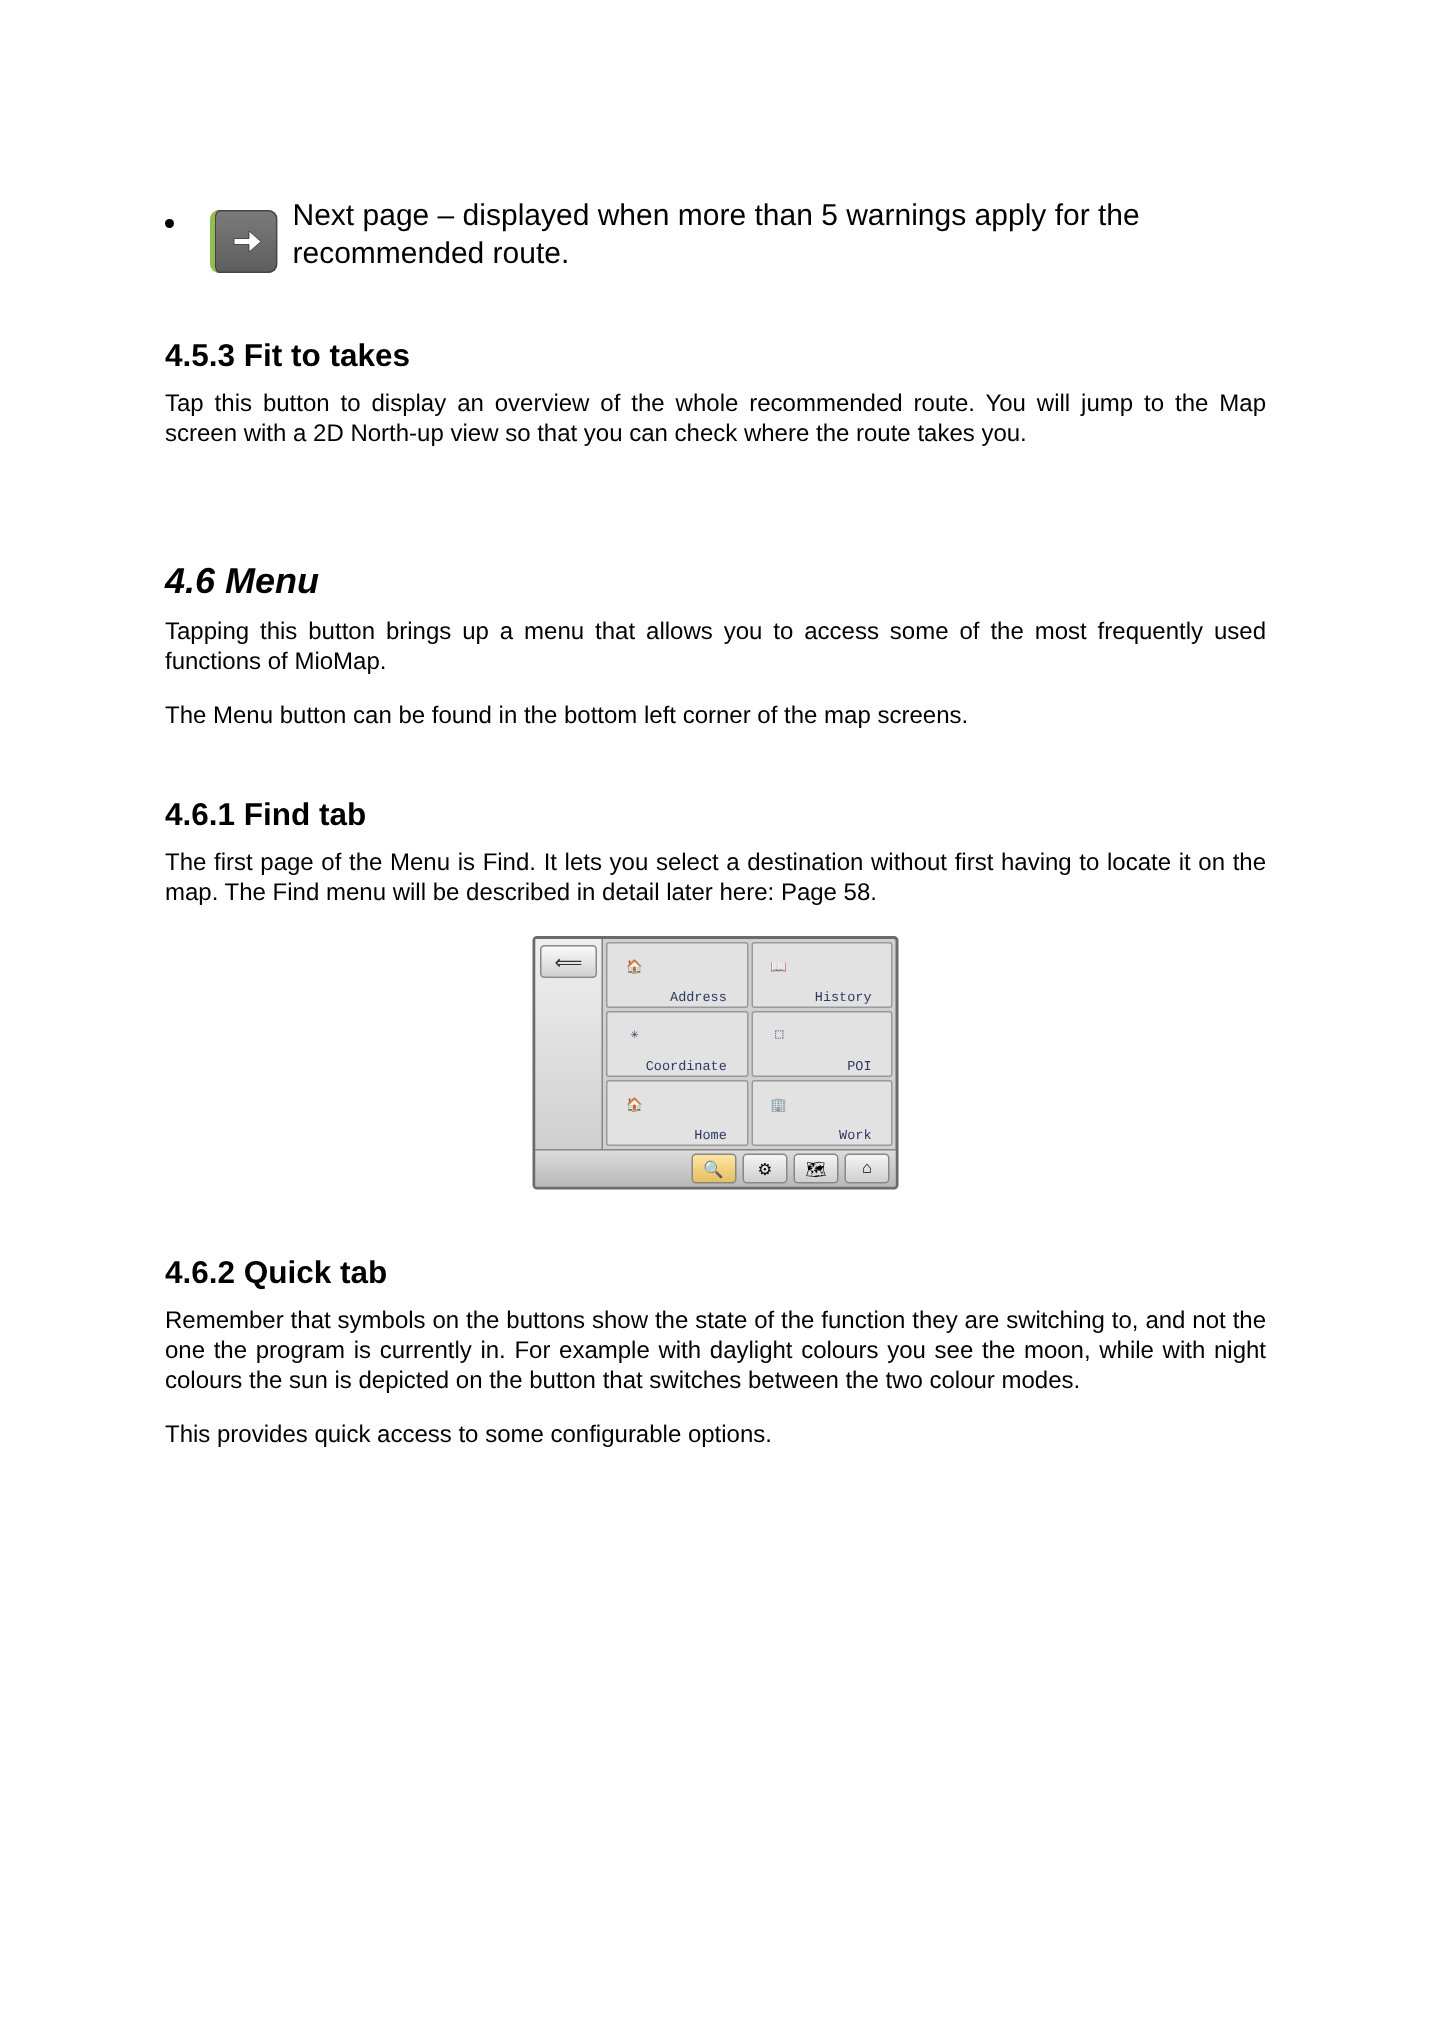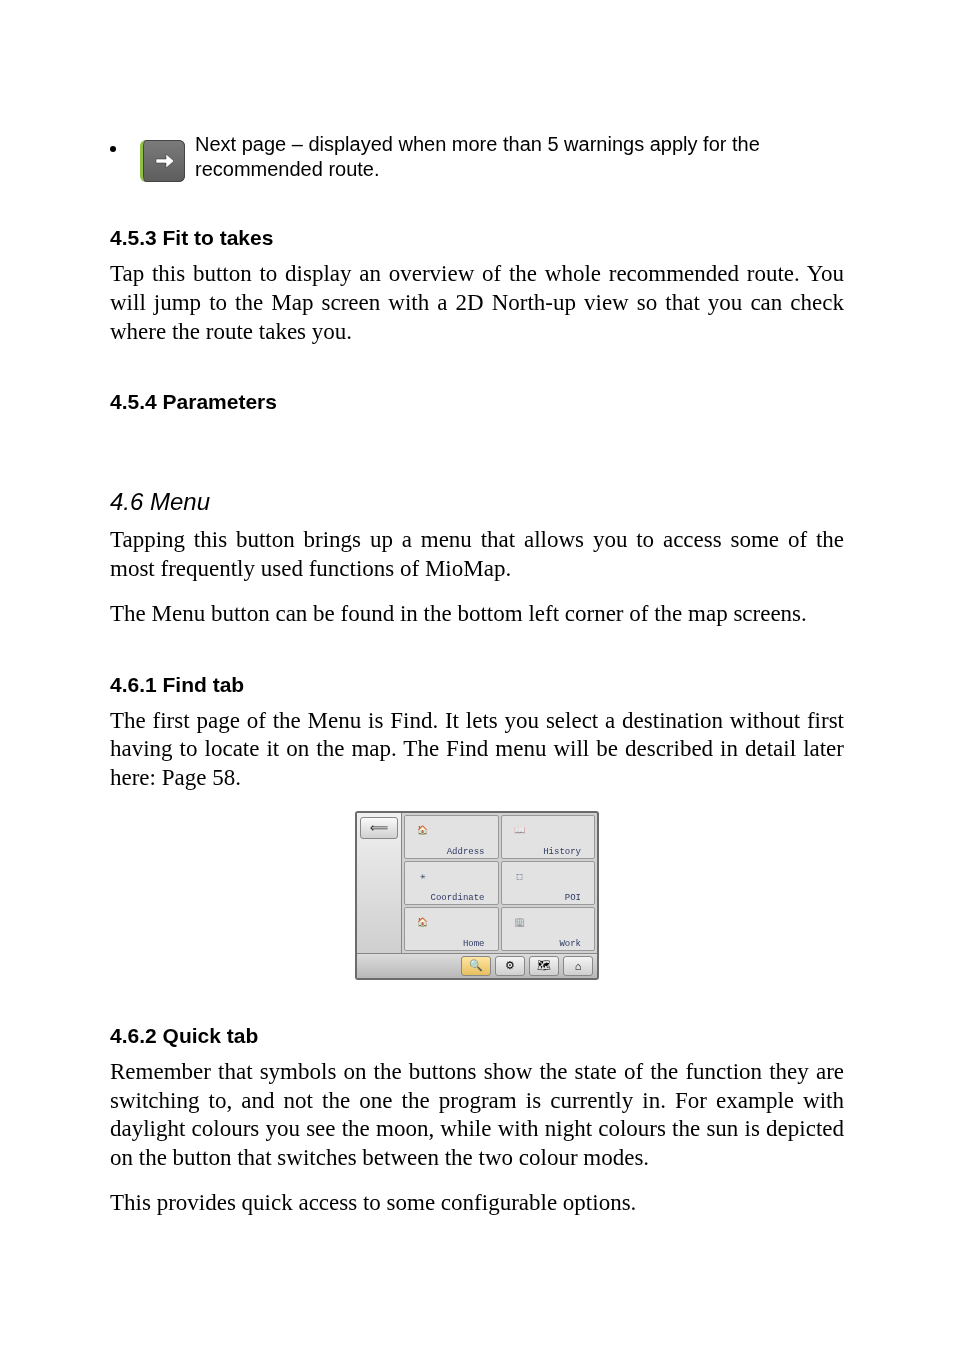--- a/index.html
+++ b/index.html
@@ -56,31 +56,30 @@
   }
 
   .h3 {
     font-size: 21px;
     font-weight: bold;
     margin-top: 44px;
     margin-bottom: 10px;
   }
   .h2 {
     font-size: 24px;
-    font-weight: normal;
+    font-weight: bold;
     font-style: italic;
     margin-top: 74px;
     margin-bottom: 10px;
   }
   .para {
-    font-size: 23px;
+    font-size: 16px;
     line-height: 1.25;
     text-align: justify;
     margin: 0 0 16px 0;
-    font-family: Liberation Serif, serif;
   }
 
   
   .shot-wrap {
     display: flex;
     justify-content: center;
     margin-top: 18px;
     margin-bottom: 28px;
   }
   .shot {
@@ -180,21 +179,20 @@
       <svg viewBox="0 0 24 24">
           <path d="M4 10 L14 10 L14 5 L22 12 L14 19 L14 14 L4 14 Z" fill="#ffffff" stroke="#2a2a2a" stroke-width="0.5"></path>
         </svg>
     </span>
     <span class="bullet-text"> Next page – displayed when more than 5 warnings apply for the recommended route.</span>
   </div>
 
   <div class="h3">4.5.3  Fit to takes</div>
   <p class="para">Tap this button to display an overview of the whole recommended route. You will jump to the Map screen with a 2D North-up view so that you can check where the route takes you.</p>
 
-  <div class="h3">4.5.4  Parameters</div>
 
   <div class="h2">4.6  Menu</div>
   <p class="para">Tapping this button brings up a menu that allows you to access some of the most frequently used functions of MioMap.</p>
   <p class="para">The Menu button can be found in the bottom left corner of the map screens.</p>
 
   <div class="h3">4.6.1  Find tab</div>
   <p class="para">The first page of the Menu is Find. It lets you select a destination without first having to locate it on the map. The Find menu will be described in detail later here: Page 58.</p>
 
   <div class="shot-wrap">
     <div class="shot">

